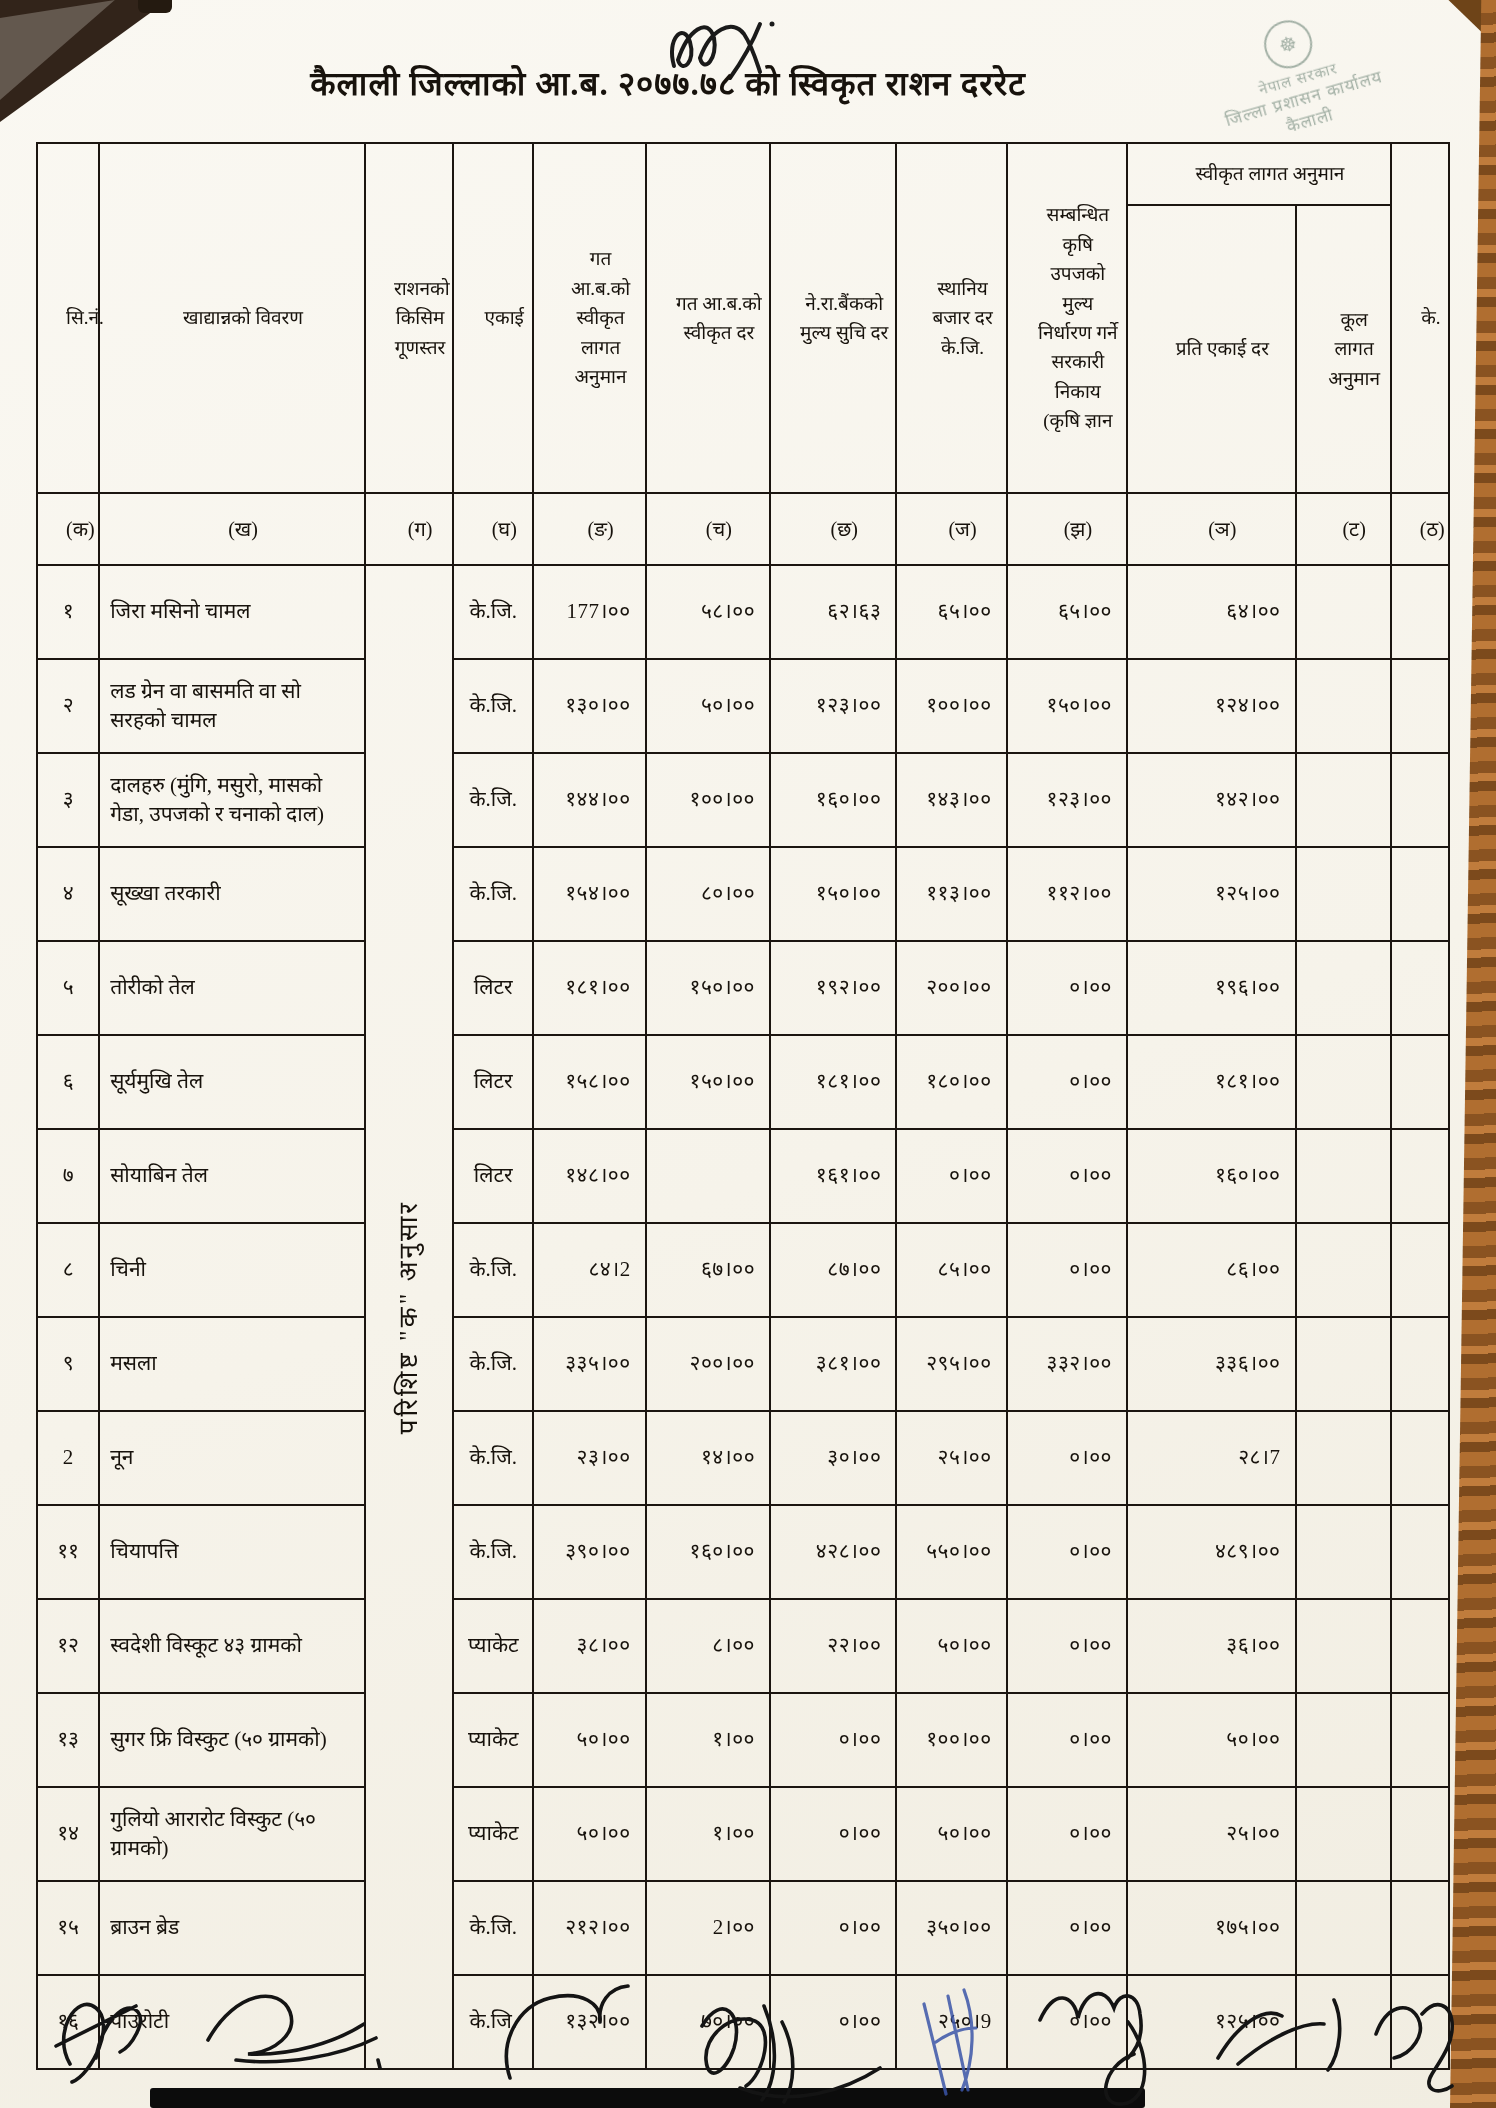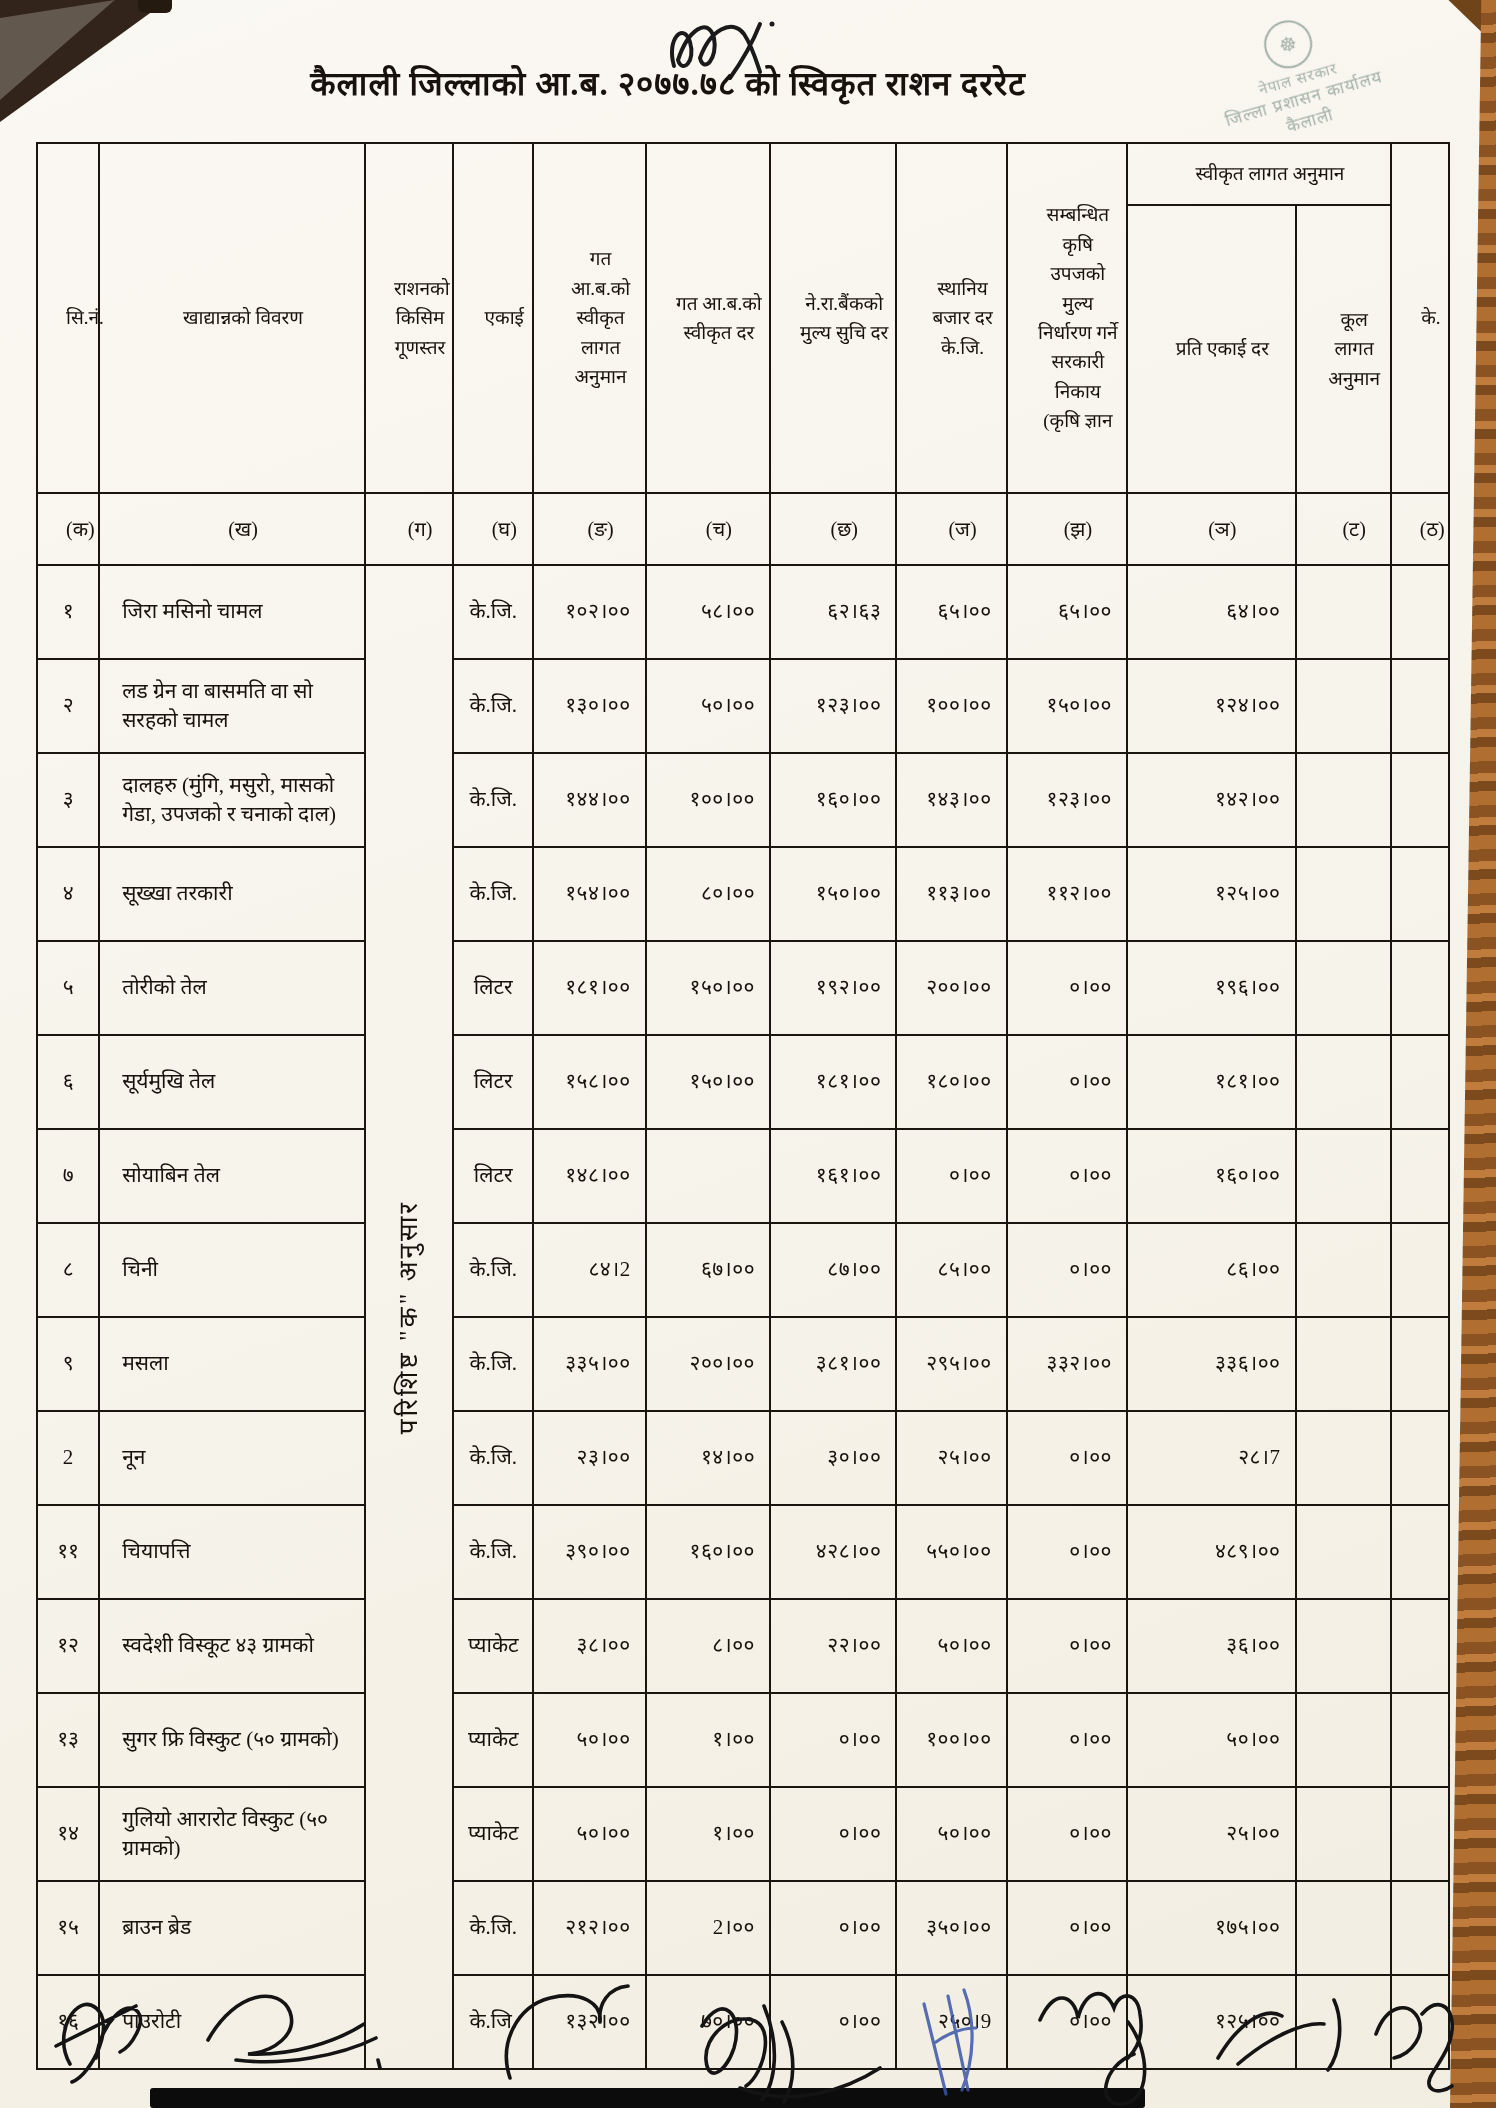--- a/index.html
+++ b/index.html
@@ -37,21 +37,21 @@
   table.ration{position:absolute;left:36px;top:142px;width:1414px;
     border-collapse:collapse;table-layout:fixed;background:transparent;}
   .ration th,.ration td{border:2.5px solid #1b1510;vertical-align:middle;
     padding:4px 6px;font-weight:normal;}
   .ration th{font-size:19px;line-height:1.55;text-align:center;padding-left:28px;}
   tr.h1{height:62px;}
   tr.h2{height:288px;}
   tr.letters th{height:62px;font-size:20px;}
   tbody td{font-size:21px;height:84px;line-height:1.4;}
   td.c,th.c{text-align:center;}
-  td.item-cell{text-align:left;padding-left:22px;font-size:21px;}
+  td.item-cell{text-align:left;padding-left:10px;font-size:21px;}
   td.num{text-align:right;padding-right:14px;font-size:21px;letter-spacing:.5px;}
   td.kind-cell{vertical-align:middle;}
   .vert{writing-mode:vertical-rl;transform:rotate(180deg);margin:0 auto;
     font-size:26px;letter-spacing:3px;white-space:nowrap;line-height:1;}
   
   .signatures{position:absolute;left:40px;top:1962px;}
 </style>
 </head>
 <body>
 
@@ -127,21 +127,21 @@
       </tr>
   </thead>
   <tbody>
       <tr>
         <td class="c">१</td>
         <td class="item-cell">जिरा मसिनो चामल</td>
         <td class="kind-cell" rowspan="16">
           <div class="vert">परिशिष्ट "क" अनुसार</div>
         </td>
         <td class="c">के.जि.</td>
-        <td class="num">१०२।००</td>
+        <td class="num">177।००</td>
         <td class="num">५८।००</td>
         <td class="num">६२।६३</td>
         <td class="num">६५।००</td>
         <td class="num">६५।००</td>
         <td class="num">६४।००</td>
         <td class="num"></td>
         <td class="c"></td>
       </tr>
       <tr>
         <td class="c">२</td>

